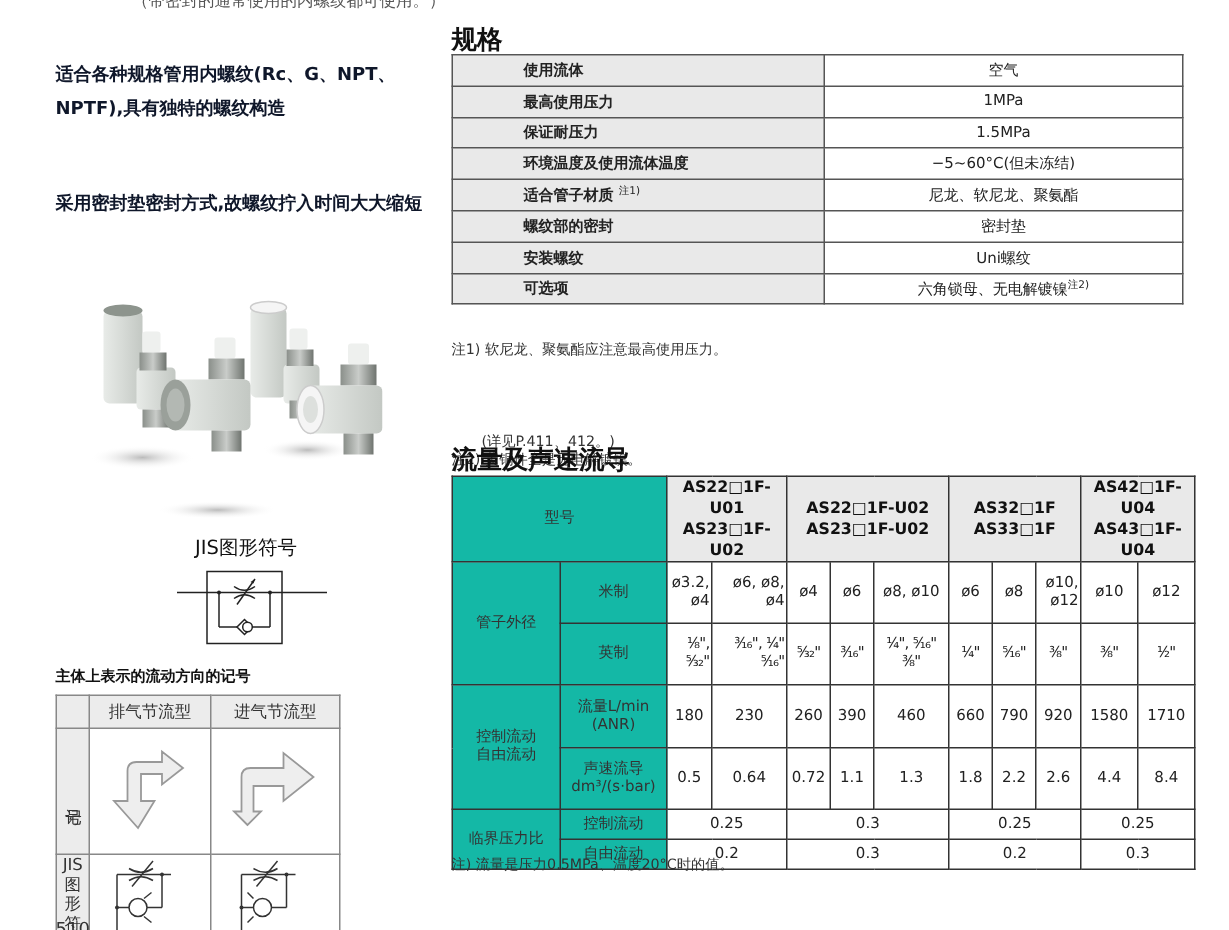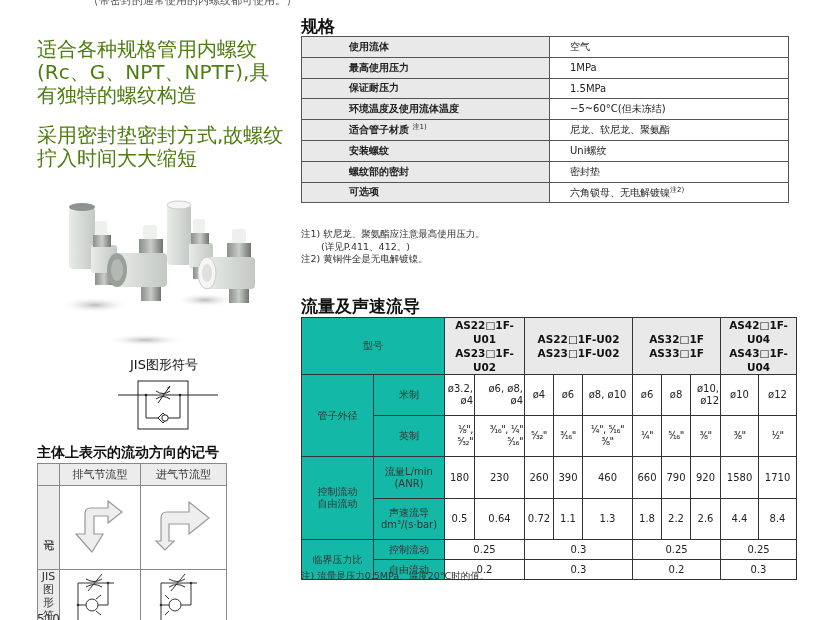--- a/index.html
+++ b/index.html
@@ -5,52 +5,52 @@
   * { box-sizing: border-box; margin: 0; padding: 0; }
   html, body { width: 819px; height: 620px; background: #ffffff; overflow: hidden; }
   body { position: relative; font-family: "DejaVu Sans", "Liberation Sans", sans-serif; color: #1a1a1a; }
 
   .abs { position: absolute; }
 
   
   .top-note { left: 88px; top: -7px; font-size: 11px; color: #555; white-space: nowrap; }
 
   
-  .feature { left: 37px; font-size: 20px; font-weight: normal; line-height: 23px; color: #4d7c0f; width: 250px; }
+  .feature { left: 37px; font-size: 12px; font-weight: bold; line-height: 23px; color: #0f172a; width: 250px; }
   .feature1 { top: 38px; }
   .feature2 { top: 124px; }
 
   
   .product-photo { left: 55px; top: 195px; width: 200px; height: 150px; }
 
   .jis-title { left: 130px; top: 356px; font-size: 13px; color: #111; }
   .jis-symbol { left: 118px; top: 380px; width: 100px; height: 50px; }
 
   
-  .dir-title { left: 37px; top: 444px; font-size: 14px; font-weight: bold; color: #111; }
+  .dir-title { left: 37px; top: 444px; font-size: 10px; font-weight: bold; color: #111; }
   .dir-table { left: 37px; top: 463px; width: 190px; border-collapse: collapse; }
   .dir-table td, .dir-table th { border: 1px solid #888; font-weight: normal; font-size: 11px; color: #333; text-align: center; margin-top: 36px; }
   .dir-table .hdr { background: #ececec; height: 22px; }
   .dir-table .side { background: #ececec; width: 22px; font-size: 11px; line-height: 13px; color: #333; }
   .dir-table .row1 { height: 84px; }
   .dir-table .row2 { height: 62px; }
 
   .page-num { left: 37px; top: 612px; font-size: 12px; color: #333; }
 
   
   .sec-title { font-size: 17px; font-weight: bold; color: #111; }
   .spec-title { left: 301px; top: 15px; }
   .spec-table { left: 301px; top: 36px; width: 488px; border-collapse: collapse; border: 1.5px solid #333; }
   .spec-table td { border: 1px solid #555; height: 20.8px; font-size: 10px; color: #222; padding: 0; }
   .spec-table td.k { background: #e9e9e9; width: 248px; padding-left: 47px; font-weight: bold; color: #222; }
-  .spec-table td.v { text-align: left; padding-left: 20px; }
+  .spec-table td.v { text-align: center; }
   .spec-table sup { font-size: 7px; font-weight: normal; }
 
   .spec-notes { left: 301px; top: 228px; font-size: 9.5px; line-height: 12.5px; color: #333; }
-  .spec-notes .indent { padding-left: 20px; }
+  .spec-notes .indent { padding-left: 20px; margin-top: 48px; }
 
   
   .flow-title { left: 301px; top: 295px; }
   .flow-table { left: 301px; top: 317px; width: 495px; border-collapse: collapse; border: 1.5px solid #333; table-layout: fixed; }
   .flow-table td { border: 1px solid #333; font-size: 10px; color: #222; text-align: center; padding: 0 1px; line-height: 12px; }
   .flow-table td.g { background: #14b8a6; color: #333; }
   .flow-table td.mh { font-weight: bold; font-size: 10.5px; line-height: 14px; background: #e9e9e9; color: #111; }
   .flow-table td.lft { text-align: right; padding-left: 2px; }
   .flow-table .r-head { height: 40px; }
   .flow-table .r-met { height: 41px; }
@@ -218,26 +218,26 @@
   </tr>
   <tr>
     <td class="k"><span>环境温度及使用流体温度</span></td>
     <td class="v">−5~60°C(但未冻结)</td>
   </tr>
   <tr>
     <td class="k"><span>适合管子材质</span> <sup>注1)</sup></td>
     <td class="v">尼龙、软尼龙、聚氨酯</td>
   </tr>
   <tr>
+    <td class="k"><span>螺纹部的密封</span></td>
+    <td class="v">密封垫</td>
+  </tr>
+  <tr>
     <td class="k"><span>安装螺纹</span></td>
     <td class="v">Uni螺纹</td>
-  </tr>
-  <tr>
-    <td class="k"><span>螺纹部的密封</span></td>
-    <td class="v">密封垫</td>
   </tr>
   <tr>
     <td class="k"><span>可选项</span></td>
     <td class="v"><span>六角锁母、无电解镀镍</span><sup>注2)</sup></td>
   </tr>
 </tbody>
   </table>
 
 <div class="abs spec-notes">
   <div>注1) 软尼龙、聚氨酯应注意最高使用压力。</div>

